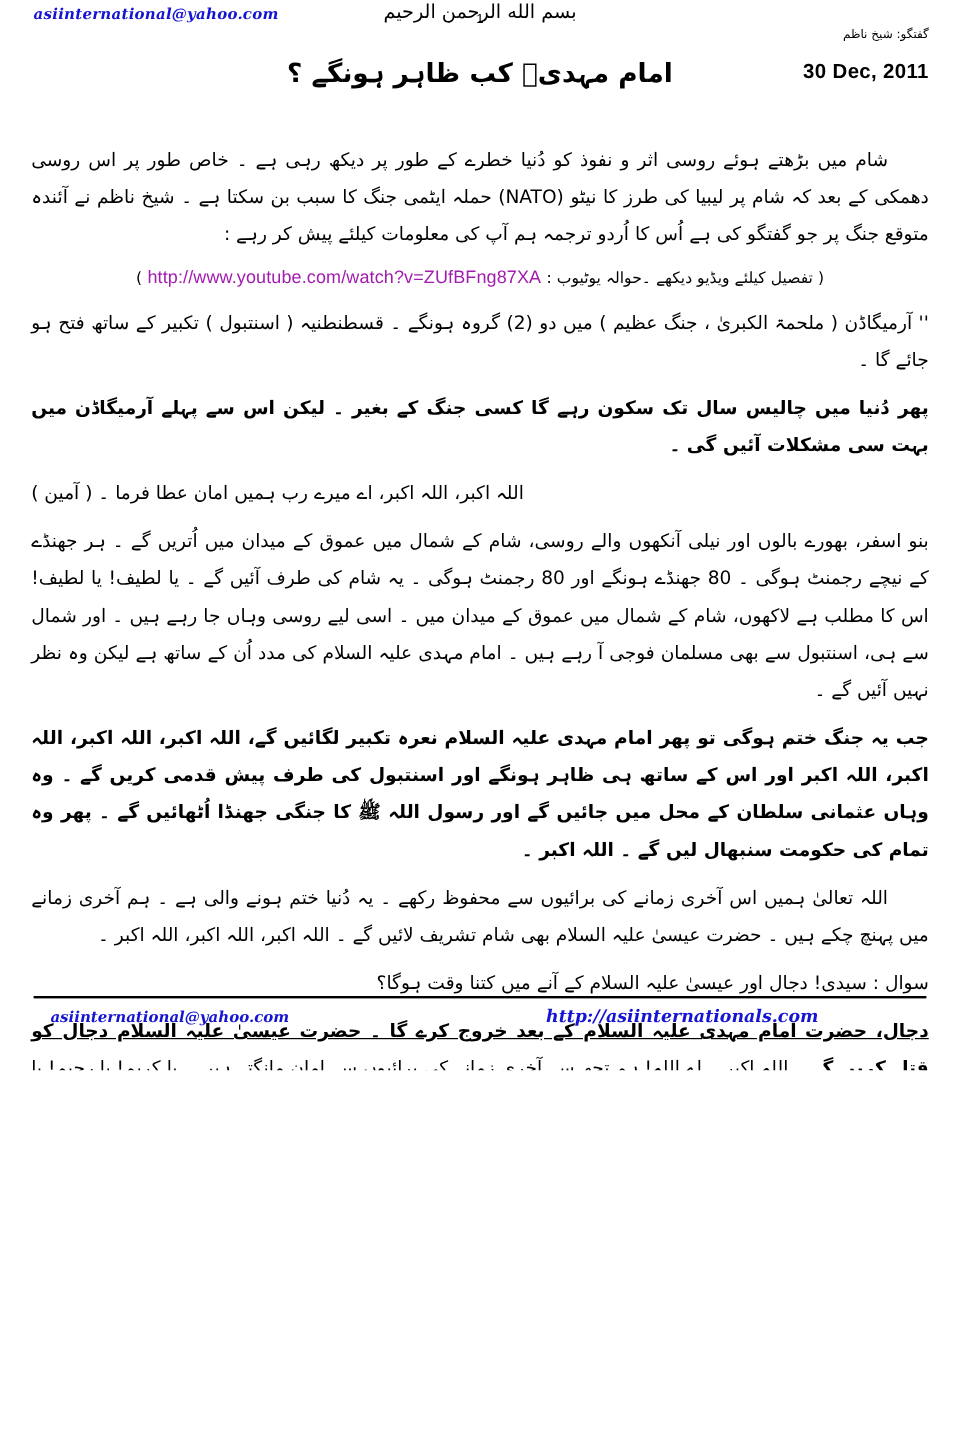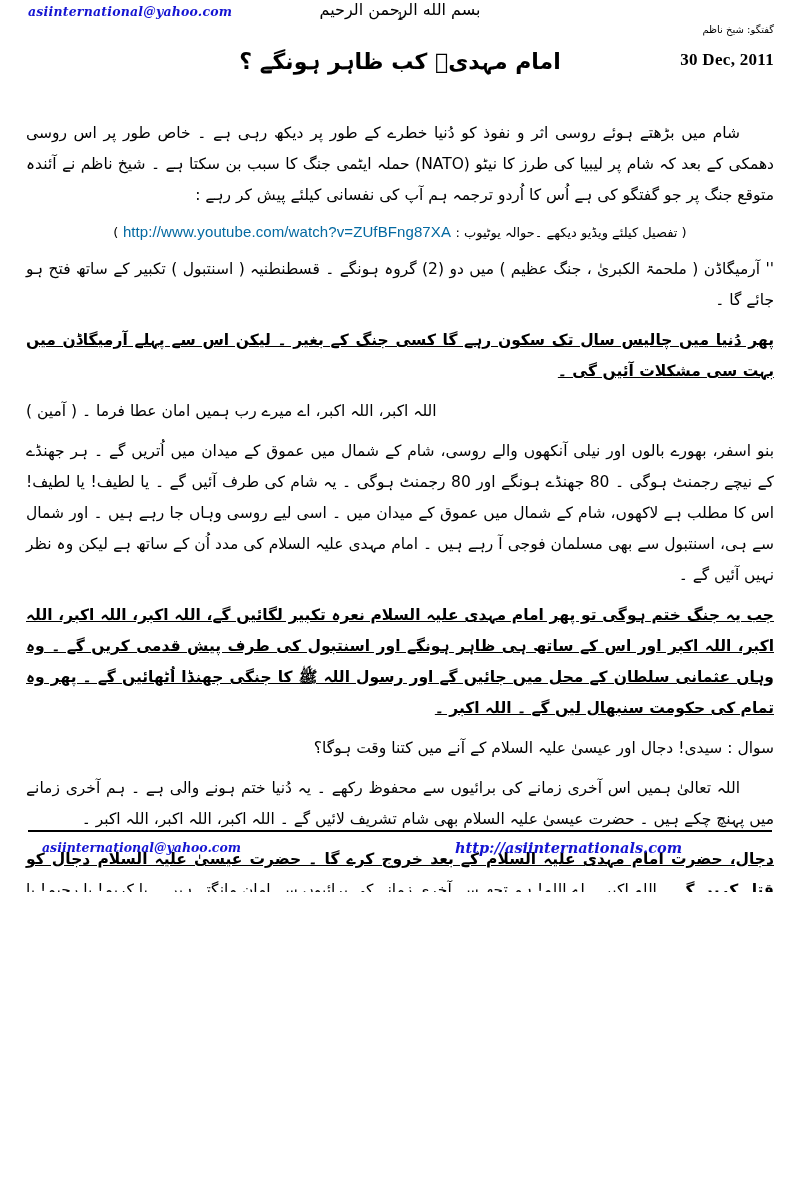--- a/index.html
+++ b/index.html
@@ -63,21 +63,21 @@
     font-size: 10px;
     direction: rtl;
     color: #000;
     white-space: nowrap;
   }
   .hdr-date {
     position: absolute;
     top: 50px;
     right: 26px;
     direction: ltr;
-    font-family: Liberation Serif, serif;
+    font-family: Liberation Sans, sans-serif;
     font-size: 17px;
     font-weight: bold;
     color: #000;
     letter-spacing: 0.3px;
   }
   .hdr-title {
     position: absolute;
     top: 48px;
     left: 0;
     right: 0;
@@ -101,39 +101,38 @@
     font-size: 15.5px;
     line-height: 2.0;
     color: #000;
     direction: rtl;
     text-align: justify;
   }
   p.para.indent { text-indent: 34px; }
   p.para.center { text-align: left; text-indent: 0; }
   p.para.strong-underline {
     font-weight: bold;
-    text-decoration: underline;
   }
   .bu { font-weight: bold; text-decoration: underline; }
 
   
   .url-line {
     margin: 6px 0 10px 0;
     direction: rtl;
     text-align: center;
     font-size: 14px;
     line-height: 1.6;
     color: #000;
   }
   .url-note { font-size: 13px; color: #000; }
   .url-link {
     direction: ltr;
     unicode-bidi: embed;
     display: inline-block;
-    color: #0369a1;
+    color: #a21caf;
     font-family: "Liberation Sans", sans-serif;
     font-size: 15px;
     letter-spacing: 0.1px;
   }
 
   
   .ornament {
     text-align: center;
     font-size: 13px;
     letter-spacing: 7px;
@@ -199,41 +198,41 @@
     <div class="hdr-email">asiinternational@yahoo.com</div>
     <div class="hdr-bismillah">بسم الله الرحمن الرحيم</div>
     <div class="hdr-pageno">1</div>
     <div class="hdr-speaker">گفتگو:  شیخ ناظم</div>
     <div class="hdr-date">30 Dec, 2011</div>
     <div class="hdr-title">امام مہدیؑ کب ظاہر ہونگے ؟</div>
   </div>
 
   <div class="body-area">
 
-    <p class="para indent">شام میں بڑھتے ہوئے روسی اثر و نفوذ کو دُنیا خطرے کے طور پر دیکھ رہی ہے ۔ خاص طور پر اس روسی دھمکی کے بعد کہ شام پر لیبیا کی طرز کا نیٹو (NATO) حملہ ایٹمی جنگ کا سبب بن سکتا ہے ۔ شیخ ناظم نے آئندہ متوقع جنگ پر جو گفتگو کی ہے اُس کا اُردو ترجمہ ہم آپ کی نفسانی کیلئے پیش کر رہے  :</p>
+    <p class="para indent">شام میں بڑھتے ہوئے روسی اثر و نفوذ کو دُنیا خطرے کے طور پر دیکھ رہی ہے ۔ خاص طور پر اس روسی دھمکی کے بعد کہ شام پر لیبیا کی طرز کا نیٹو (NATO) حملہ ایٹمی جنگ کا سبب بن سکتا ہے ۔ شیخ ناظم نے آئندہ متوقع جنگ پر جو گفتگو کی ہے اُس کا اُردو ترجمہ ہم آپ کی معلومات کیلئے پیش کر رہے  :</p>
 
     <div class="url-line">
       <span class="url-note">( تفصیل کیلئے ویڈیو دیکھے ۔حوالہ یوٹیوب :</span>
       <span class="url-link">http://www.youtube.com/watch?v=ZUfBFng87XA</span>
       <span class="url-note">)</span>
     </div>
 
     <p class="para">'' آرمیگاڈن ( ملحمۃ الکبریٰ ، جنگ عظیم ) میں دو (2) گروہ ہونگے ۔ قسطنطنیہ ( اسنتبول ) تکبیر کے ساتھ فتح ہو جائے گا ۔</p>
 
     <p class="para strong-underline">پھر دُنیا میں چالیس سال تک سکون رہے گا کسی جنگ کے بغیر ۔ لیکن اس سے پہلے آرمیگاڈن میں بہت سی مشکلات آئیں گی ۔</p>
 
     <p class="para center">اللہ اکبر، اللہ اکبر، اے میرے رب ہمیں امان عطا فرما ۔ ( آمین )</p>
 
     <p class="para">بنو اسفر،  بھورے بالوں اور نیلی آنکھوں والے روسی،  شام کے شمال میں عموق کے میدان میں اُتریں گے ۔ ہر جھنڈے کے نیچے رجمنٹ ہوگی ۔ 80 جھنڈے ہونگے اور 80 رجمنٹ ہوگی ۔ یہ شام کی طرف آئیں گے ۔ یا لطیف! یا لطیف! اس کا مطلب ہے لاکھوں،  شام کے شمال میں عموق کے میدان میں ۔ اسی لیے روسی وہاں جا رہے ہیں ۔  اور شمال سے ہی، اسنتبول سے بھی مسلمان فوجی آ رہے ہیں ۔ امام مہدی علیہ السلام کی مدد اُن کے ساتھ ہے لیکن وہ نظر نہیں آئیں گے ۔</p>
 
     <p class="para strong-underline">جب یہ جنگ ختم ہوگی تو پھر امام مہدی علیہ السلام نعرہ تکبیر لگائیں گے،  اللہ اکبر، اللہ اکبر، اللہ اکبر، اللہ اکبر اور اس کے ساتھ ہی ظاہر ہونگے اور اسنتبول کی طرف پیش قدمی کریں گے ۔ وہ وہاں عثمانی سلطان کے محل میں جائیں گے اور رسول اللہ ﷺ کا جنگی جھنڈا اُٹھائیں گے ۔ پھر وہ تمام کی حکومت سنبھال لیں گے ۔ اللہ اکبر ۔</p>
 
+    <p class="para indent">اللہ تعالیٰ ہمیں اس آخری زمانے کی برائیوں سے محفوظ رکھے ۔ یہ دُنیا ختم ہونے والی ہے ۔ ہم آخری زمانے میں پہنچ چکے ہیں ۔ حضرت عیسیٰ علیہ السلام بھی شام تشریف لائیں گے ۔ اللہ اکبر، اللہ اکبر، اللہ اکبر ۔</p>
+
     <p class="para"><span>سوال :</span> <span>سیدی! دجال اور عیسیٰ علیہ السلام کے آنے میں کتنا وقت ہوگا؟</span></p>
-
-    <p class="para indent">اللہ تعالیٰ ہمیں اس آخری زمانے کی برائیوں سے محفوظ رکھے ۔ یہ دُنیا ختم ہونے والی ہے ۔ ہم آخری زمانے میں پہنچ چکے ہیں ۔ حضرت عیسیٰ علیہ السلام بھی شام تشریف لائیں گے ۔ اللہ اکبر، اللہ اکبر، اللہ اکبر ۔</p>
 
     <p class="para"><span class="bu">دجال،  حضرت امام مہدی علیہ السلام کے بعد خروج کرے گا ۔ حضرت عیسیٰ علیہ السلام دجال کو قتل کریں گے ۔</span> <span>اللہ اکبر ۔ اے اللہ! ہم تجھ سے آخری زمانے کی برائیوں سے امان مانگتے ہیں ۔ یا کریم! یا رحیم! یا جلیل! یا ودود! یا اللہ! ہمیں معاف فرما دے ۔ سلطان کے صدقے، جنوں اور انسانوں کے سلطان سیدنا امام مہدی علیہ السلام کے صدقے میں،  ہمیں، ہمارے بچوں کو اور ہمارے پیاروں کو اپنے حبیب ﷺ کے جھنڈے تلے رکھ،  یہاں بھی اور آخرت میں بھی ۔ ہمیں اور تمام مسلمانوں کو ( نفسانی اور قلبی بیماریوں سے ) شفا عطا فرما ۔ فاتحہ ۔ آمین یا ربی ۔ اگر غیر متوقع تبدیلیاں ہوتی ہیں تو سرزمین شام میں حفظ و امان ہے ( الحدیث ) ۔ ''</span></p>
 
     <div class="ornament">✦ ✦ ✦ ✦</div>
 
     <div class="signature">انجمن سرفروشان اسلام انٹرنیشنل</div>
   </div>
 
   <div class="footer">
     <div class="footer-rule"></div>

